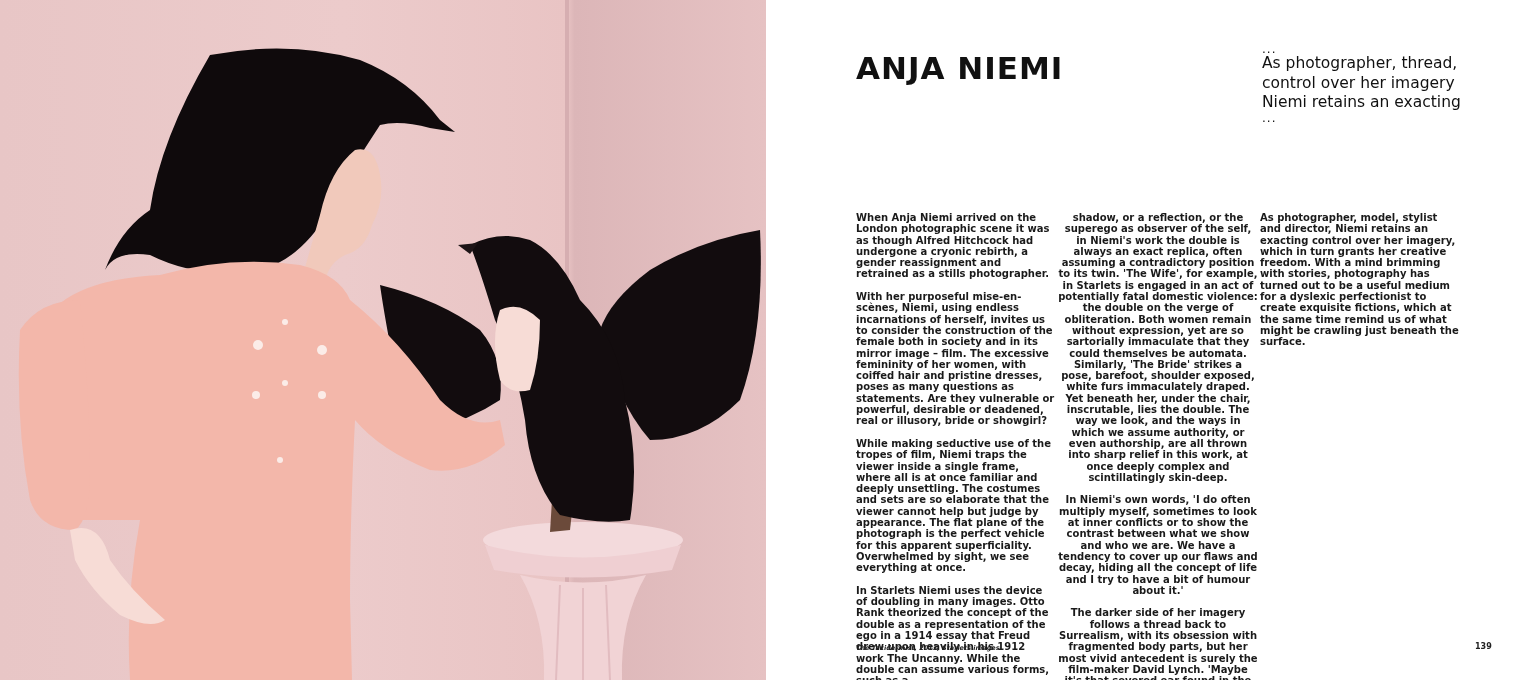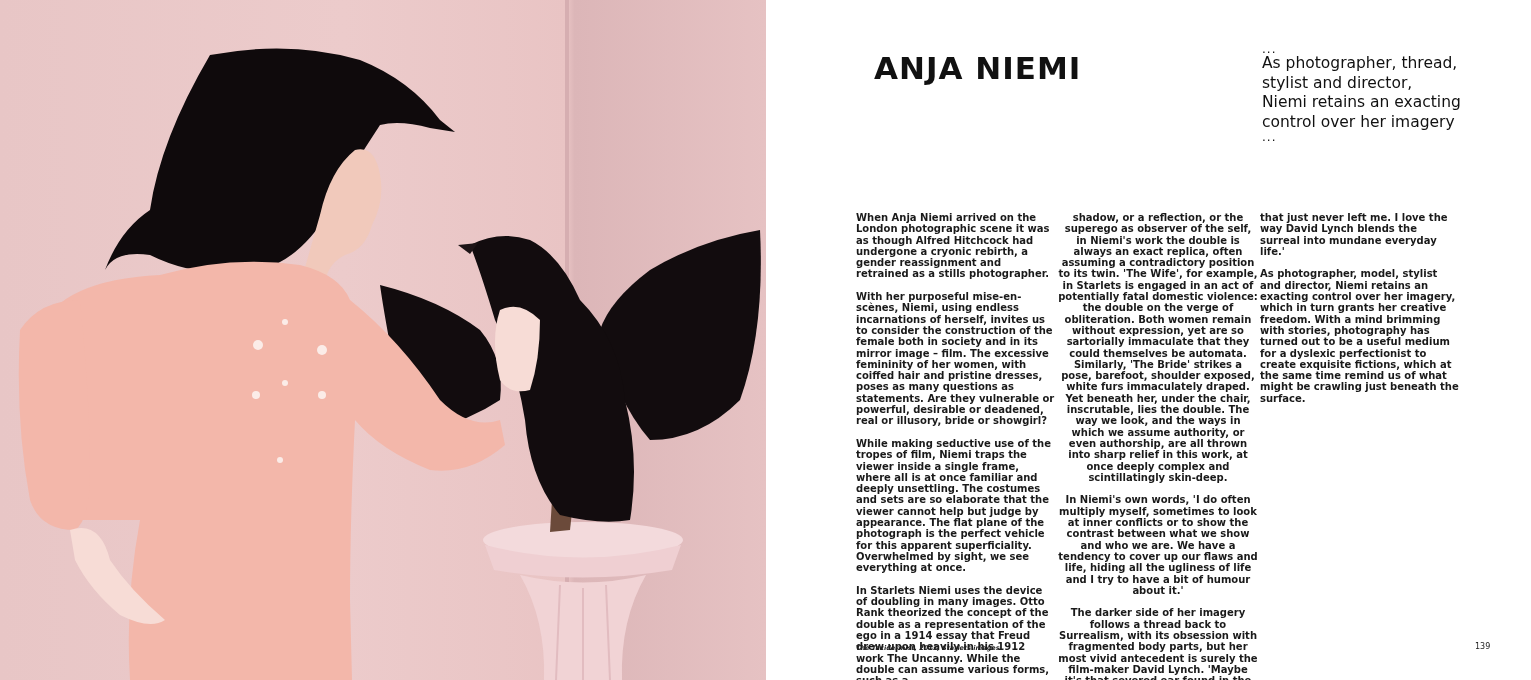--- a/index.html
+++ b/index.html
@@ -10,21 +10,21 @@
     color: #111;
   }
   .photo {
     position: absolute; left: 0; top: 0; width: 766px; height: 680px;
     background: linear-gradient(90deg, #e8c6c6 0%, #eccbcb 45%, #e9c4c4 74%, #dcb6b8 75%, #e6c2c3 100%);
     overflow: hidden;
   }
   .photo svg { position: absolute; left: 0; top: 0; }
   .spread-right { position: absolute; left: 766px; top: 0; width: 765px; height: 680px; background: #fff; }
   .title {
-    position: absolute; left: 874px; top: 50px;
+    position: absolute; left: 856px; top: 50px;
     font-family: "DejaVu Sans", sans-serif; font-weight: bold;
     font-size: 31px; letter-spacing: 1px; color: #111; margin: 0;
   }
   .pullquote {
     position: absolute; left: 1262px; top: 44px; width: 230px;
     font-family: "DejaVu Sans", sans-serif; font-size: 15.5px; line-height: 19.5px;
     color: #111; margin: 0;
   }
   .pullquote .dots { font-size: 12px; line-height: 10px; display: block; letter-spacing: 1px; }
   .col {
@@ -36,21 +36,21 @@
   .col1 { left: 856px; }
   .col2 { left: 1058px; text-align: center; }
   .col3 { left: 1260px; }
   .caption {
     position: absolute; left: 856px; top: 644px;
     font-family: "DejaVu Sans", sans-serif; font-weight: bold; font-style: italic;
     font-size: 6.5px; color: #222;
   }
   .folio {
     position: absolute; left: 1475px; top: 642px;
-    font-family: "DejaVu Sans", sans-serif; font-weight: normal; font-size: 8px; color: #222;
+    font-family: "DejaVu Sans", sans-serif; font-weight: bold; font-size: 8px; color: #222;
   }
 </style>
 </head>
 <body>
 
 <div class="photo">
   <svg width="766" height="680" viewBox="0 0 766 680">
 
     <rect x="565" y="0" width="4" height="680" fill="#d6aeb1"></rect>
 
@@ -96,38 +96,36 @@
   </svg>
 </div>
 
 <div class="spread-right"></div>
 
 <h1 class="title">ANJA NIEMI</h1>
 
 <div class="pullquote">
   <span class="dots">...</span>
   <div>As photographer, thread,</div>
-  <div>stylist and director,</div>
+  <div>control over her imagery</div>
   <div>Niemi retains an exacting</div>
-  <div>control over her imagery</div>
   <span class="dots">...</span>
 </div>
 
 <div class="col col1">
   <p>When Anja Niemi arrived on the London photographic scene it was as though Alfred Hitchcock had undergone a cryonic rebirth, a gender reassignment and retrained as a stills photographer.</p>
   <p>With her purposeful mise-en-scènes, Niemi, using endless incarnations of herself, invites us to consider the construction of the female both in society and in its mirror image – film. The excessive femininity of her women, with coiffed hair and pristine dresses, poses as many questions as statements. Are they vulnerable or powerful, desirable or deadened, real or illusory, bride or showgirl?</p>
   <p>While making seductive use of the tropes of film, Niemi traps the viewer inside a single frame, where all is at once familiar and deeply unsettling. The costumes and sets are so elaborate that the viewer cannot help but judge by appearance. The flat plane of the photograph is the perfect vehicle for this apparent superficiality. Overwhelmed by sight, we see everything at once.</p>
   <p>In Starlets Niemi uses the device of doubling in many images. Otto Rank theorized the concept of the double as a representation of the ego in a 1914 essay that Freud drew upon heavily in his 1912 work The Uncanny. While the double can assume various forms, such as a</p>
 </div>
 
 <div class="col col2">
   <p>shadow, or a reflection, or the superego as observer of the self, in Niemi's work the double is always an exact replica, often assuming a contradictory position to its twin. 'The Wife', for example, in Starlets is engaged in an act of potentially fatal domestic violence: the double on the verge of obliteration. Both women remain without expression, yet are so sartorially immaculate that they could themselves be automata. Similarly, 'The Bride' strikes a pose, barefoot, shoulder exposed, white furs immaculately draped. Yet beneath her, under the chair, inscrutable, lies the double. The way we look, and the ways in which we assume authority, or even authorship, are all thrown into sharp relief in this work, at once deeply complex and scintillatingly skin-deep.</p>
-  <p>In Niemi's own words, 'I do often multiply myself, sometimes to look at inner conflicts or to show the contrast between what we show and who we are. We have a tendency to cover up our flaws and life, hiding all the ugliness of life and I try to have a bit of humour about it.'</p>
+  <p>In Niemi's own words, 'I do often multiply myself, sometimes to look at inner conflicts or to show the contrast between what we show and who we are. We have a tendency to cover up our flaws and decay, hiding all the concept of life and I try to have a bit of humour about it.'</p>
   <p>The darker side of her imagery follows a thread back to Surrealism, with its obsession with fragmented body parts, but her most vivid antecedent is surely the film-maker David Lynch. 'Maybe it's that severed ear found in the grass in Blue Velvet. It's an image</p>
 </div>
 
 <div class="col col3">
-  <p>that just never left me. I love the way David Lynch blends the surreal into mundane everyday life.'</p>
   <p>As photographer, model, stylist and director, Niemi retains an exacting control over her imagery, which in turn grants her creative freedom. With a mind brimming with stories, photography has turned out to be a useful medium for a dyslexic perfectionist to create exquisite fictions, which at the same time remind us of what might be crawling just beneath the surface.</p>
 </div>
 
 <div class="caption">The Taxidermist, 2013, Starlets images</div>
 <div class="folio">139</div>
 
 </body></html>

